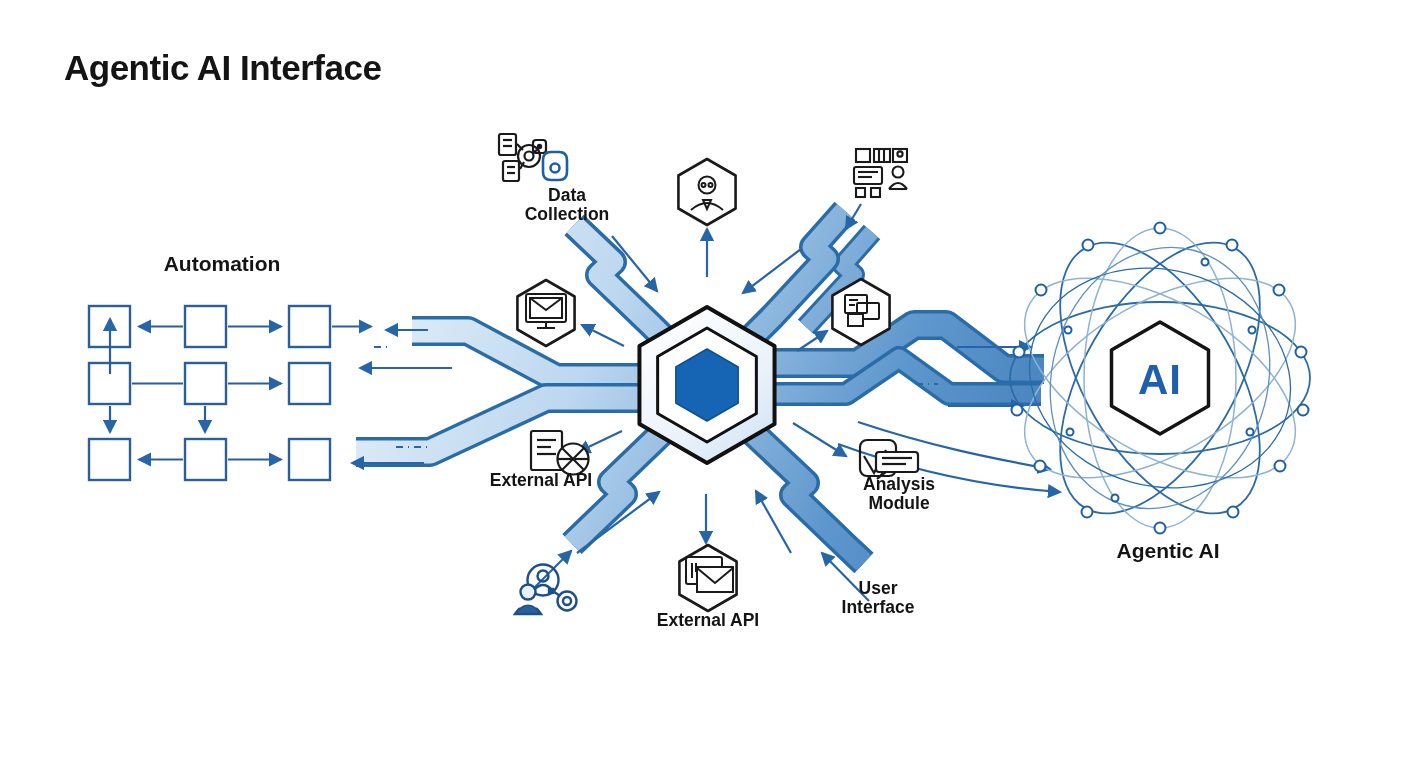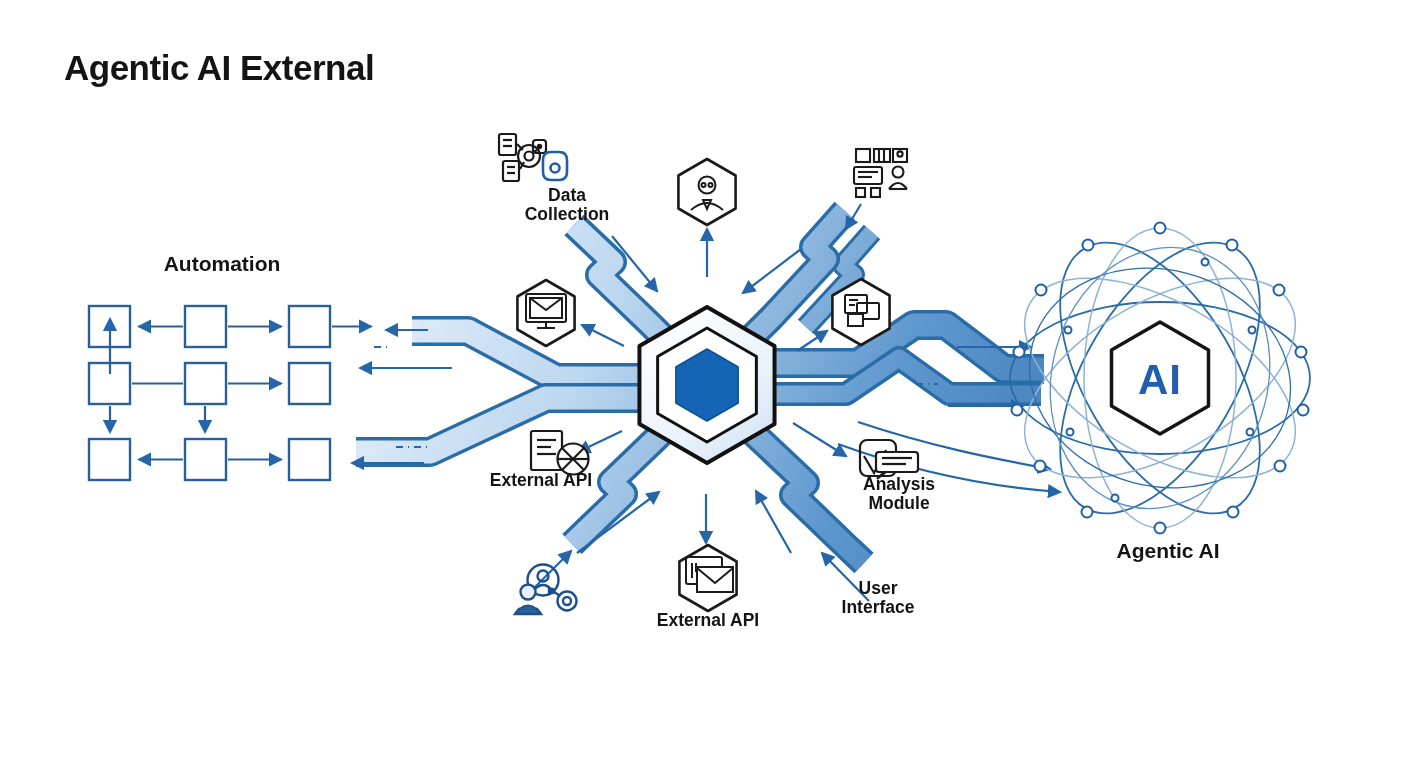--- a/index.html
+++ b/index.html
@@ -13,21 +13,21 @@
          letter-spacing:-0.5px;color:var(--ink);}
   svg text{fill:var(--ink);font-family:"Liberation Sans", sans-serif;}
   .seclabel{font-size:21px;font-weight:700;}
   .nodelabel{font-size:17.5px;font-weight:600;}
   .ailabel{font-size:42px;font-weight:700;fill:var(--ai-text);letter-spacing:1px;}
 </style>
 </head>
 <body>
 
 <div class="canvas">
-  <div class="title">Agentic AI External</div>
+  <div class="title">Agentic AI Interface</div>
 
   <svg width="1408" height="768" viewBox="0 0 1408 768">
     <defs>
       <marker id="arr" viewBox="0 0 10 10" refX="8.5" refY="5" markerWidth="6.5" markerHeight="6.5" orient="auto">
         <path d="M0,0 L10,5 L0,10 z" fill="#2565a8"></path>
       </marker>
       <linearGradient id="gr" gradientUnits="userSpaceOnUse" x1="350" y1="200" x2="1080" y2="560">
         <stop offset="0" stop-color="#eef5fc"></stop>
         <stop offset="0.35" stop-color="#bcd7ef"></stop>
         <stop offset="0.7" stop-color="#5e97cd"></stop>

